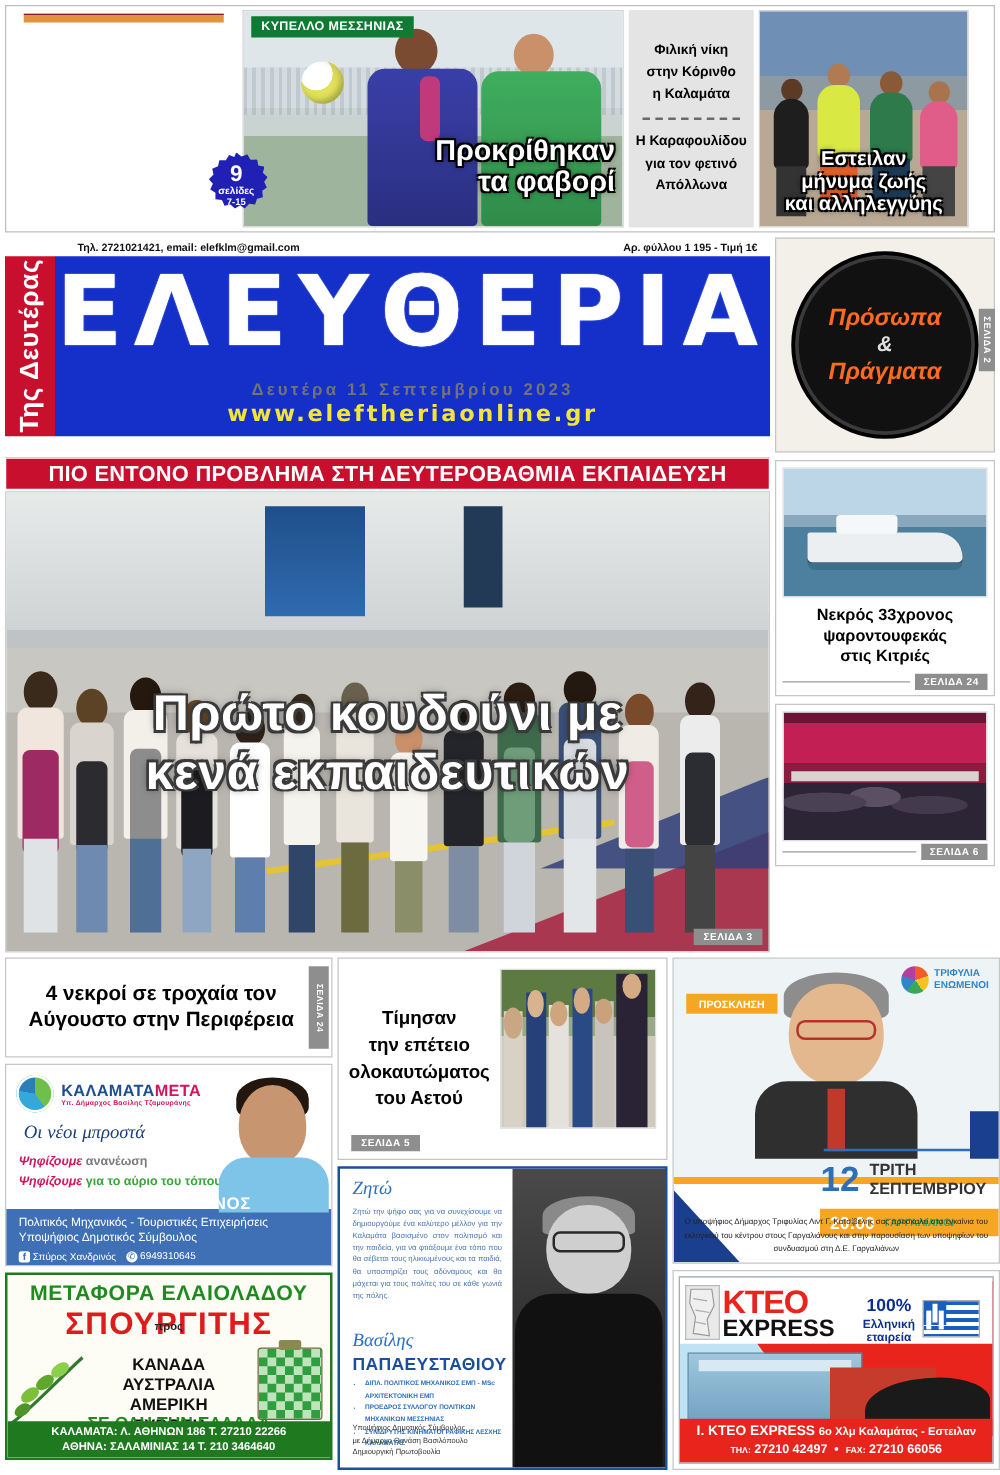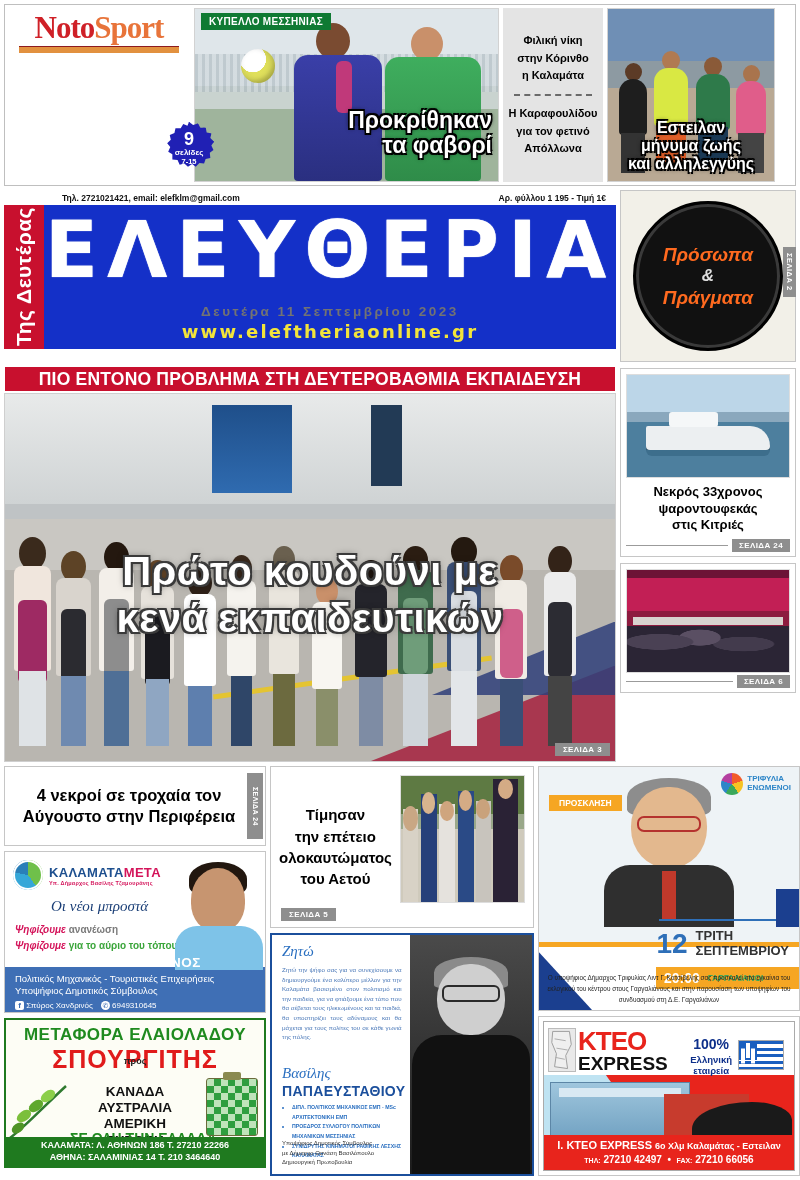--- a/index.html
+++ b/index.html
@@ -228,21 +228,21 @@
   .ad-meta { border:1px solid #c6c6c6; height:162px; position:relative;
       background:linear-gradient(#ffffff 0 72%, #3f6fb5 72% 100%); overflow:hidden; }
   .meta-logo-row{ position:absolute; left:8px; top:8px; display:flex; align-items:center; gap:6px;}
   .meta-globe{ width:30px;height:30px;border-radius:50%;
       background: conic-gradient(#6fc04a 0 40%, #35a7d8 40% 78%, #2a7fb8 78% 100%);
       box-shadow: inset 0 0 0 2px #fff;}
   .meta-name{ font-size:13px; font-weight:bold; color:#1d4f8f; letter-spacing:.3px;}
   .meta-name .mred{ color:#d4145a;}
   .meta-sub{ font-size:5.5px; color:#d4145a; font-weight:bold; letter-spacing:.2px;}
   .meta-script{ position:absolute; left:14px; top:46px; font-size:15px; font-style:italic;
-      font-family:"Liberation Serif", serif; color:#1b3f77;margin-left:32px; }
+      font-family:"Liberation Serif", serif; color:#1b3f77; }
   .meta-l1{ position:absolute; left:10px; top:72px; font-size:10px; font-weight:bold; }
   .meta-l1 .pk{ color:#d4145a; font-style:italic;}
   .meta-l1 .gy{ color:#7a7a7a;}
   .meta-l2{ position:absolute; left:10px; top:88px; font-size:10px; font-weight:bold; }
   .meta-l2 .pk{ color:#d4145a; font-style:italic;}
   .meta-l2 .gr{ color:#3aa53a;}
   .meta-person{ position:absolute; right:0; top:0; width:92px; height:118px; overflow:hidden;}
   .meta-person .mface{ position:absolute; left:18px; top:16px; width:54px; height:64px;
       border-radius:50% 50% 45% 45%; background:#c79570;}
   .meta-person .mhair{ position:absolute; left:16px; top:10px; width:58px; height:34px;
@@ -398,23 +398,20 @@
   .kteo-f2 .sm{ font-size:7px;}
 </style>
 </head>
 <body>
 
 <div class="page">
 
   <div class="sport-banner">
 
     <div class="ns-col">
-      <div class="ns-logo">
-        <span class="n1">Noto</span><span class="n2">Sport</span>
-      </div>
       <div class="ns-rule"></div>
     </div>
 
     <div class="sport-photo p1">
       <div class="soccer-bg"></div>
 
       <div class="ball" style="left:46px; top:40px; width:34px; height:34px;"></div>
       <div class="pl" style="left:95px; width:96px; height:160px;">
         <div class="head" style="position:absolute;left:26px;top:2px;width:34px;height:36px;background:#7a4b31;"></div>
         <div class="body" style="position:absolute;left:4px;top:34px;width:88px;height:126px;background:linear-gradient(#3a3fa8,#2a2f80);"></div>

